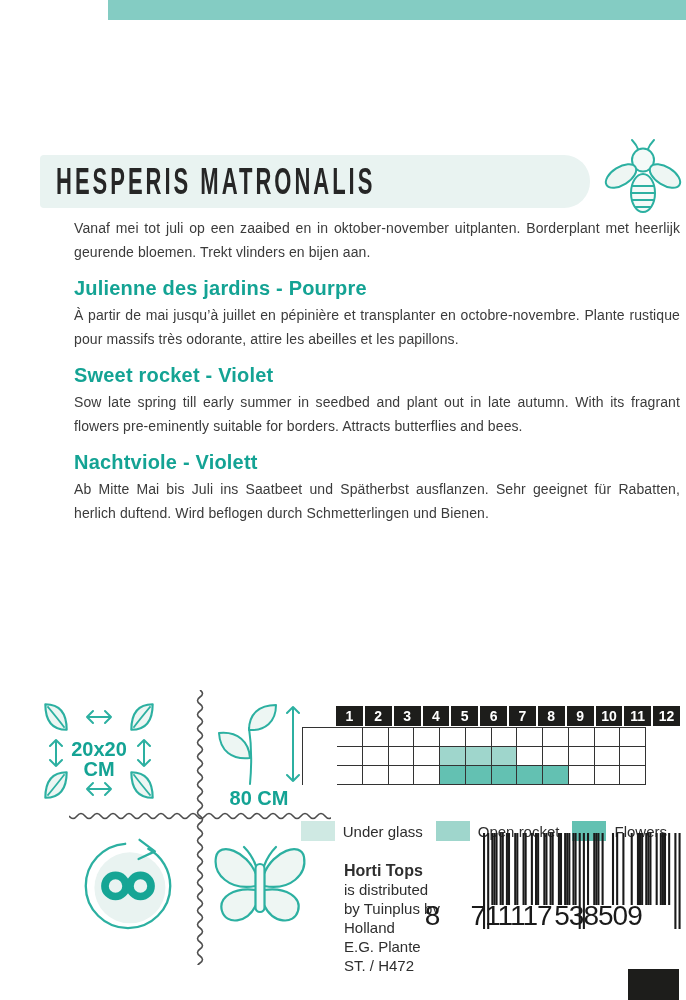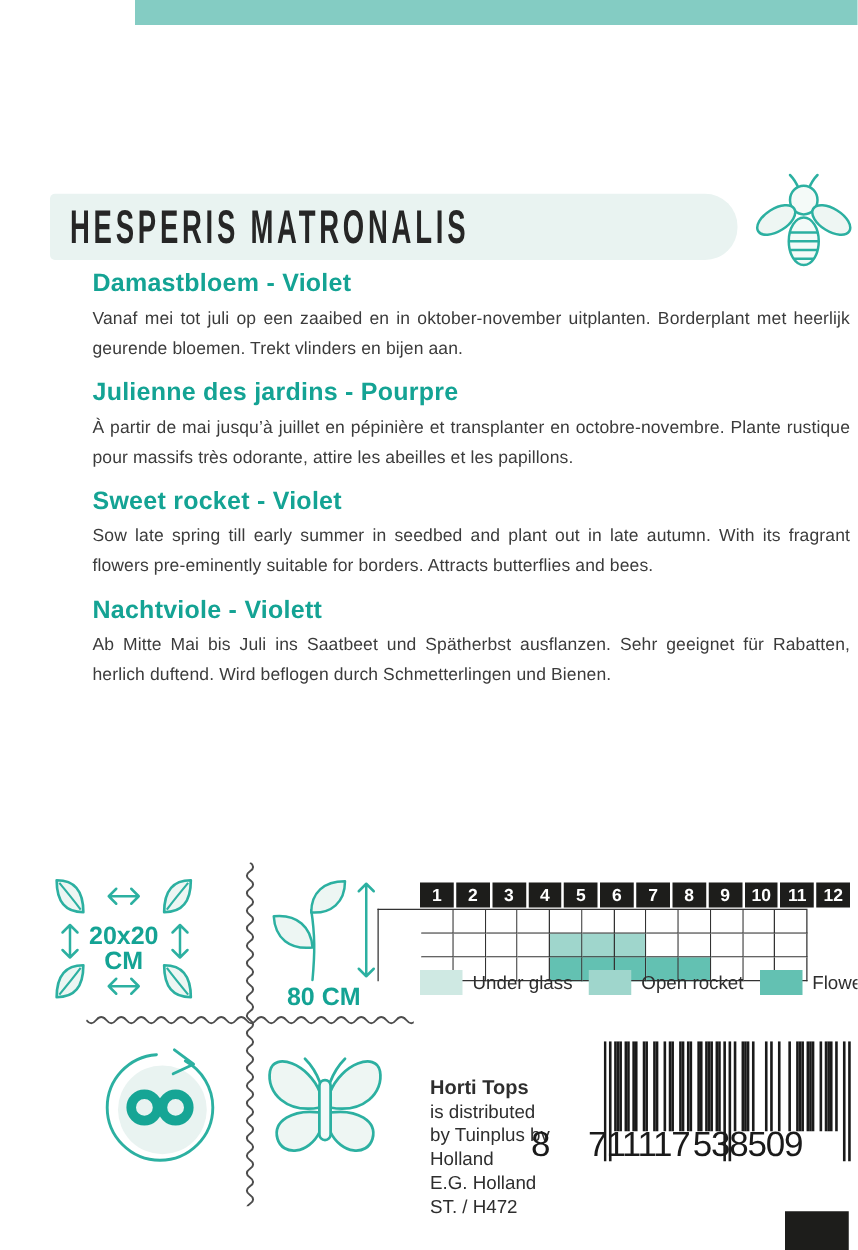--- a/index.html
+++ b/index.html
@@ -37,21 +37,21 @@
   
   .cal-header{left:302px;top:706px;width:344px;display:grid;
     grid-template-columns:repeat(12,1fr);column-gap:2px;}
   .cal-h{background:#1d1d1b;color:#ffffff;font-weight:700;font-size:14px;
     height:20px;display:flex;align-items:center;justify-content:center;}
   .cal-grid{left:302px;top:727px;width:344px;display:grid;
     grid-template-columns:repeat(12,1fr);border-top:1px solid #333;border-left:1px solid #333;
     box-sizing:border-box;}
   .cal-c{height:18px;border-right:1px solid #333;border-bottom:1px solid #333;background:#fff;}
 
-  .legend{left:302px;top:776px;width:344px;display:flex;align-items:center;}
+  .legend{left:302px;top:821px;width:344px;display:flex;align-items:center;justify-content:flex-end;}
   .legend .sw{width:34px;height:20px;margin-right:8px;flex:none;}
   .legend .lb{font-size:15px;color:#2d2d2d;margin-right:13px;white-space:nowrap;}
 
   
   .distributor{left:310px;top:832px;width:130px;font-size:15px;line-height:19px;color:#2e2e2e;margin-top:29px;}
   .distributor .dn{font-weight:700;font-size:16px;}
 
   
   .bc-digit{position:absolute;font-size:28px;letter-spacing:-1px;color:#1a1a1a;
     font-weight:400;top:900px;text-align:center;}
@@ -76,21 +76,20 @@
     <ellipse cx="39" cy="22" rx="11" ry="11.5" fill="#f4faf8"></ellipse>
     <ellipse cx="17" cy="38" rx="17" ry="9" fill="#eef6f3" transform="rotate(-32 17 38)"></ellipse>
     <ellipse cx="61" cy="38" rx="17" ry="9" fill="#eef6f3" transform="rotate(32 61 38)"></ellipse>
     <ellipse cx="39" cy="55" rx="12" ry="19" fill="#f4faf8"></ellipse>
     <path d="M28.5 48 H49.5 M27.5 55 H50.5 M28.5 62 H49.5 M31.5 69 H46.5"></path>
   </svg>
 </div>
 
 <div class="abs sections">
   <section>
-    <h2>Damastbloem - Violet</h2>
     <p>Vanaf mei tot juli op een zaaibed en in oktober-november uitplanten. Borderplant met heerlijk geurende bloemen. Trekt vlinders en bijen aan.</p>
   </section>
   <section>
     <h2>Julienne des jardins - Pourpre</h2>
     <p>À partir de mai jusqu’à juillet en pépinière et transplanter en octobre-novembre. Plante rustique pour massifs très odorante, attire les abeilles et les papillons.</p>
   </section>
   <section>
     <h2>Sweet rocket - Violet</h2>
     <p>Sow late spring till early summer in seedbed and plant out in late autumn. With its fragrant flowers pre-eminently suitable for borders. Attracts butterflies and bees.</p>
   </section>
@@ -258,21 +257,21 @@
     <path d="M54 54 C76 51 92 61 88 75 C84 89 63 88 54 69 Z" fill="#eef6f3"></path>
     <rect x="45.5" y="28" width="9" height="48" rx="4.5" fill="#f4faf8"></rect>
   </svg>
 </div>
 
 <div class="abs distributor">
   <div class="dn">Horti Tops</div>
   <div>is distributed</div>
   <div>by Tuinplus bv</div>
   <div>Holland</div>
-  <div>E.G. Holland</div>
+  <div>E.G. Plante</div>
   <div>ST. / H472</div>
 </div>
 
 <div class="abs" style="left:449px;top:833px;">
   <svg id="bc-svg" width="200" height="97" viewBox="0 0 200 97">
       <rect x="0.00" y="0" width="2.08" height="96" fill="#1a1a1a"></rect>
       <rect x="4.16" y="0" width="2.08" height="96" fill="#1a1a1a"></rect>
       <rect x="8.32" y="0" width="2.08" height="72" fill="#1a1a1a"></rect>
       <rect x="10.40" y="0" width="2.08" height="72" fill="#1a1a1a"></rect>
       <rect x="12.48" y="0" width="2.08" height="72" fill="#1a1a1a"></rect>

